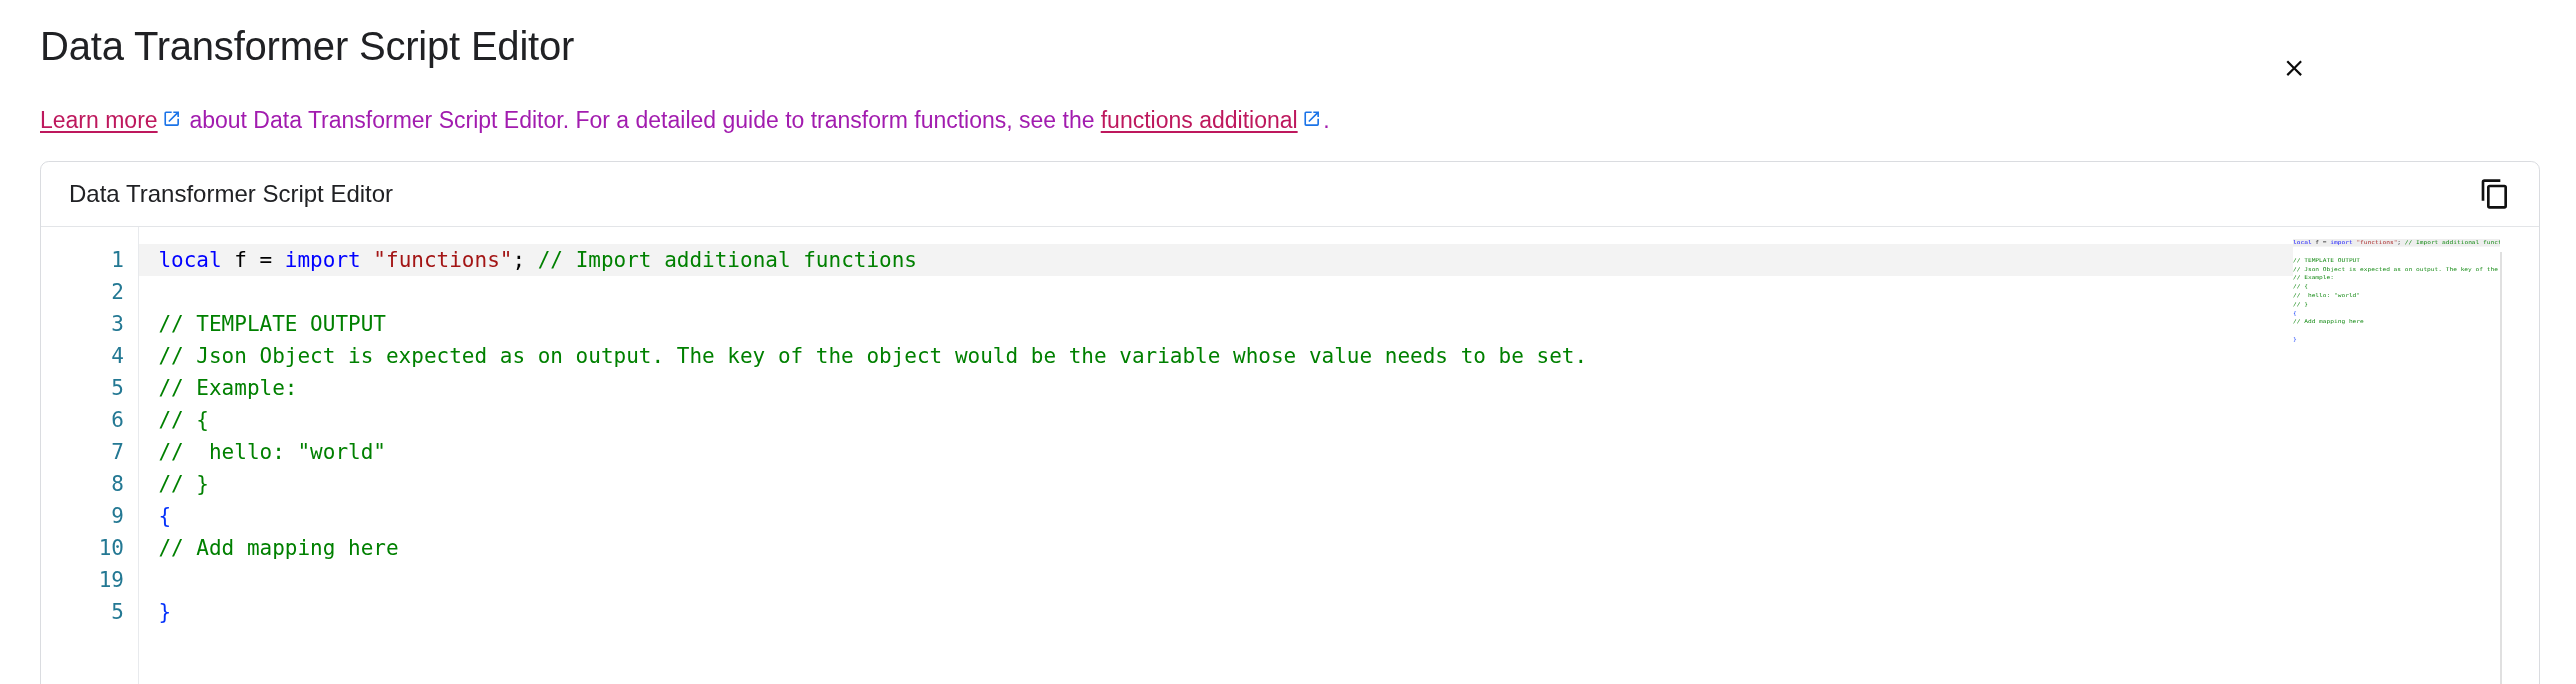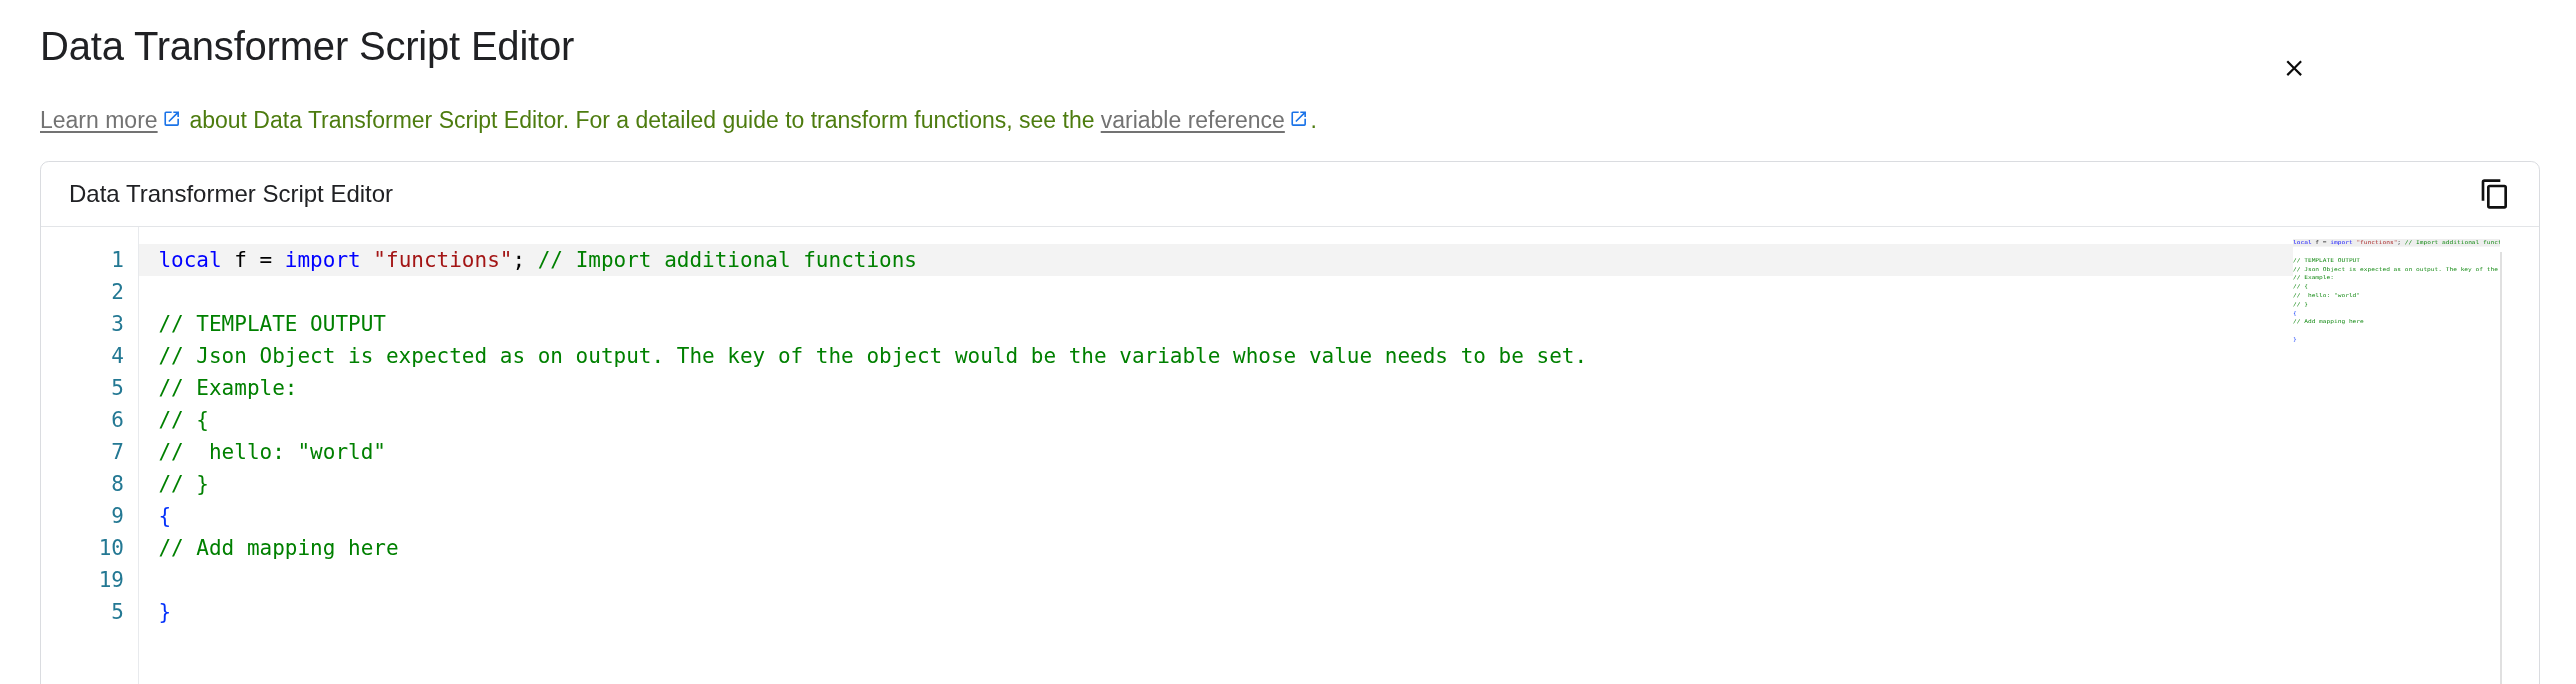--- a/index.html
+++ b/index.html
@@ -51,34 +51,34 @@
     left: 40px;
     top: 106px;
     font-size: 23px;
     line-height: 28px;
     color: #202124;
     white-space: nowrap;
     display: flex;
     align-items: baseline;
   }
   .subtitle .link {
-    color: #737373;
+    color: #be185d;
     text-decoration: underline;
     text-underline-offset: 2.6px;
     cursor: pointer;
     display: inline;
   }
   .ext-icon {
     display: inline-block;
     vertical-align: -1.8px;
     margin-left: 4.4px;
     margin-right: 1.8px;
   }
   .ext-icon svg { display: block; }
-  .subtitle .plain { color: #4d7c0f; }
+  .subtitle .plain { color: #a21caf; }
   .sp { display: inline-block; width: 6.2px; }
 
   
   .card {
     position: absolute;
     left: 40px;
     top: 161px;
     width: 2500px;
     height: 546px;
     border: 1.8px solid #dadce0;
@@ -240,21 +240,21 @@
   <div class="subtitle">
     <span class="link">Learn more</span>
       <span class="ext-icon">
         <svg width="19.4" height="19.4" viewBox="0 0 24 24" aria-hidden="true">
           <path d="M19 19H5V5h7V3H5a2 2 0 0 0-2 2v14a2 2 0 0 0 2 2h14a2 2 0 0 0 2-2v-7h-2v7zM14 3v2h3.59l-9.83 9.83 1.41 1.41L19 6.41V10h2V3h-7z" fill="#1a73e8"></path>
         </svg>
       </span>
       <span class="sp"></span>
       <span class="plain">about Data Transformer Script Editor. For a detailed guide to transform functions, see the</span>
       <span class="sp"></span>
-      <span class="link">variable reference</span>
+      <span class="link">functions additional</span>
       <span class="ext-icon">
         <svg width="19.4" height="19.4" viewBox="0 0 24 24" aria-hidden="true">
           <path d="M19 19H5V5h7V3H5a2 2 0 0 0-2 2v14a2 2 0 0 0 2 2h14a2 2 0 0 0 2-2v-7h-2v7zM14 3v2h3.59l-9.83 9.83 1.41 1.41L19 6.41V10h2V3h-7z" fill="#1a73e8"></path>
         </svg>
       </span>
       <span class="plain">.</span>
   </div>
 
   <div class="card">
 

